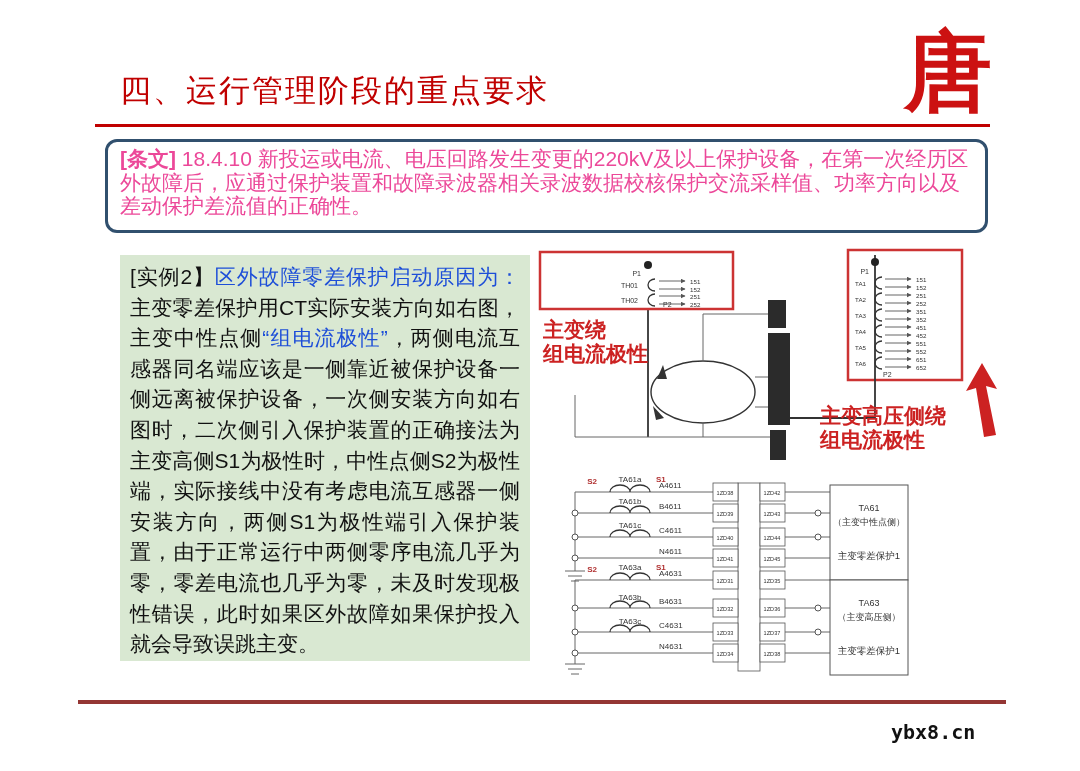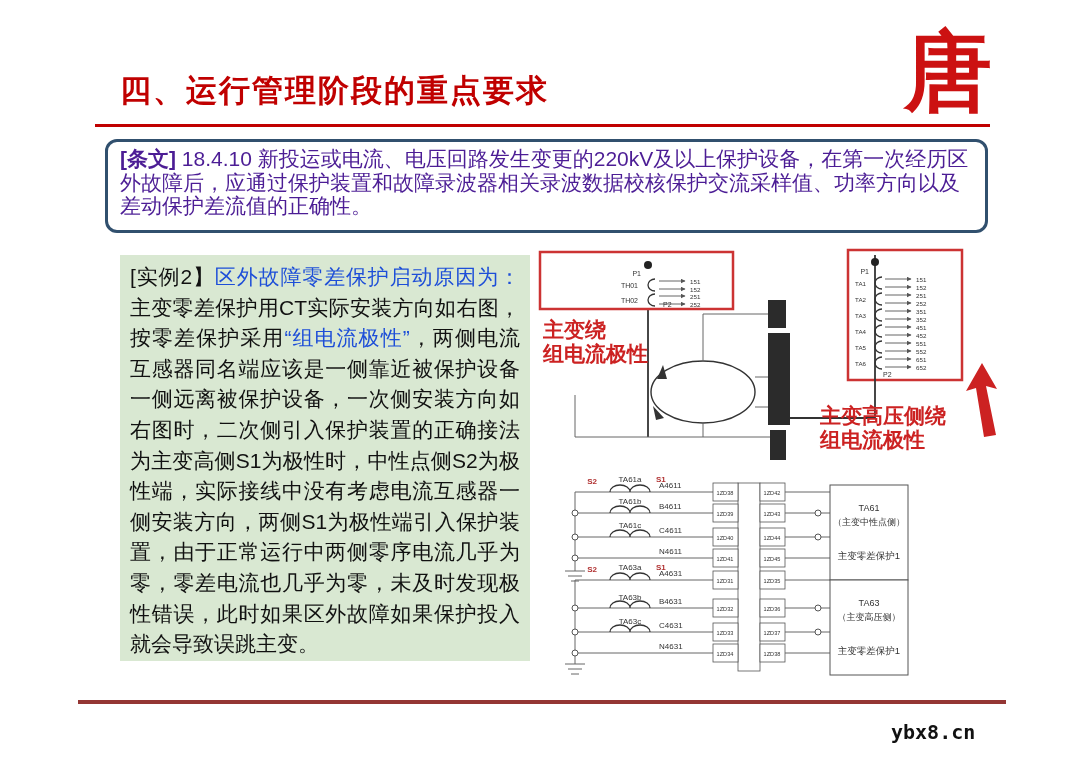--- a/index.html
+++ b/index.html
@@ -1,28 +1,28 @@
 <!DOCTYPE html>
 <html><head>
 <meta charset="utf-8">
 <style>
   html,body{margin:0;padding:0;}
   body{
     width:1080px;height:771px;background:#ffffff;position:relative;overflow:hidden;
     font-family:"Liberation Sans","DejaVu Sans",sans-serif;
   }
   .title{
-    position:absolute;left:120px;top:70px;font-size:31px;font-weight:bold;
+    position:absolute;left:120px;top:70px;font-size:31px;font-weight:normal;
     color:#c00000;letter-spacing:2px;
   }
   .rule-top{position:absolute;left:95px;top:124px;width:895px;height:3px;background:#c00000;}
   .article{
     position:absolute;left:105px;top:139px;width:883px;height:94px;box-sizing:border-box;
     border:3px solid #31506e;border-radius:12px;background:#fff;
-    padding:5px 12px 0 12px;font-size:21px;line-height:23.5px;color:#4c1d95;
+    padding:5px 12px 0 12px;font-size:21px;line-height:23.5px;color:#ec4899;
   }
   .article .lbl{font-weight:bold;}
   .example{
     position:absolute;left:120px;top:255px;width:410px;height:406px;box-sizing:border-box;
     background:#d9e8d2;padding:7px 10px 0 10px;font-size:21px;line-height:30.6px;
     color:#111;text-align:justify;
   }
   .example .lbl{font-weight:normal;}
   .red{color:#1d4ed8;}
   .logo{
@@ -57,21 +57,21 @@
 </head>
 <body>
 
 <div class="logo">唐</div>
 
 <div class="title">四、运行管理阶段的重点要求</div>
 <div class="rule-top"></div>
 
 <div class="article"><span class="lbl">[条文]</span><span> 18.4.10 新投运或电流、电压回路发生变更的220kV及以上保护设备，在第一次经历区外故障后，应通过保护装置和故障录波器相关录波数据校核保护交流采样值、功率方向以及差动保护差流值的正确性。</span></div>
 
-<div class="example"><span class="lbl">[实例2】</span><span class="red">区外故障零差保护启动原因为：</span><span>主变零差保护用CT实际安装方向如右图，按零差保护采用</span><span class="red">“组电流极性”</span><span>，两侧电流互感器同名端应该是一侧靠近被保护设备一侧远离被保护设备，一次侧安装方向如右图时，二次侧引入保护装置的正确接法为主变高侧S1为极性时，中性点侧S2为极性端，实际接线中没有考虑电流互感器一侧安装方向，两侧S1为极性端引入保护装置，由于正常运行中两侧零序电流几乎为零，零差电流也几乎为零，未及时发现极性错误，此时如果区外故障如果保护投入就会导致误跳主变。</span></div>
+<div class="example"><span class="lbl">[实例2】</span><span class="red">区外故障零差保护启动原因为：</span><span>主变零差保护用CT实际安装方向如右图，主变中性点侧</span><span class="red">“组电流极性”</span><span>，两侧电流互感器同名端应该是一侧靠近被保护设备一侧远离被保护设备，一次侧安装方向如右图时，二次侧引入保护装置的正确接法为主变高侧S1为极性时，中性点侧S2为极性端，实际接线中没有考虑电流互感器一侧安装方向，两侧S1为极性端引入保护装置，由于正常运行中两侧零序电流几乎为零，零差电流也几乎为零，未及时发现极性错误，此时如果区外故障如果保护投入就会导致误跳主变。</span></div>
 
 <svg class="diagram" width="475" height="445" viewBox="0 0 475 445" xmlns="http://www.w3.org/2000/svg">
   <defs>
     <marker id="ah" viewBox="0 0 10 10" refX="9" refY="5" markerWidth="5" markerHeight="5" orient="auto">
       <path d="M0 0 L10 5 L0 10 z" fill="#555"></path>
     </marker>
   </defs>
 
   <line class="wire2" x1="113" y1="13" x2="113" y2="192"></line>
   <line class="wire" x1="40" y1="150" x2="40" y2="192"></line>

